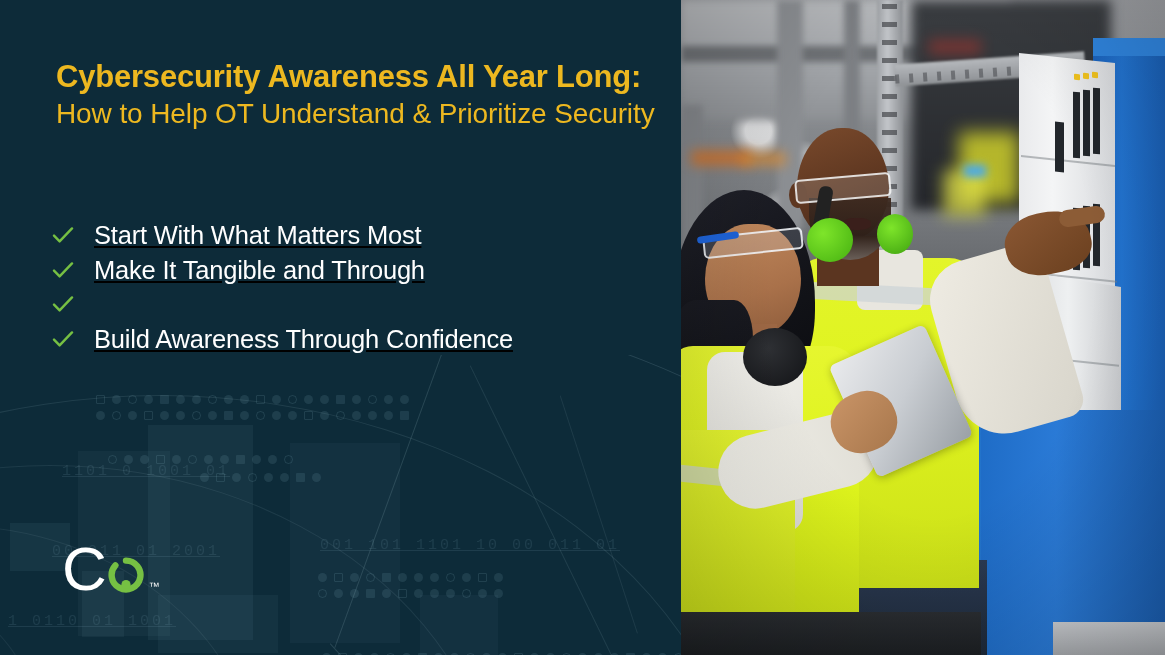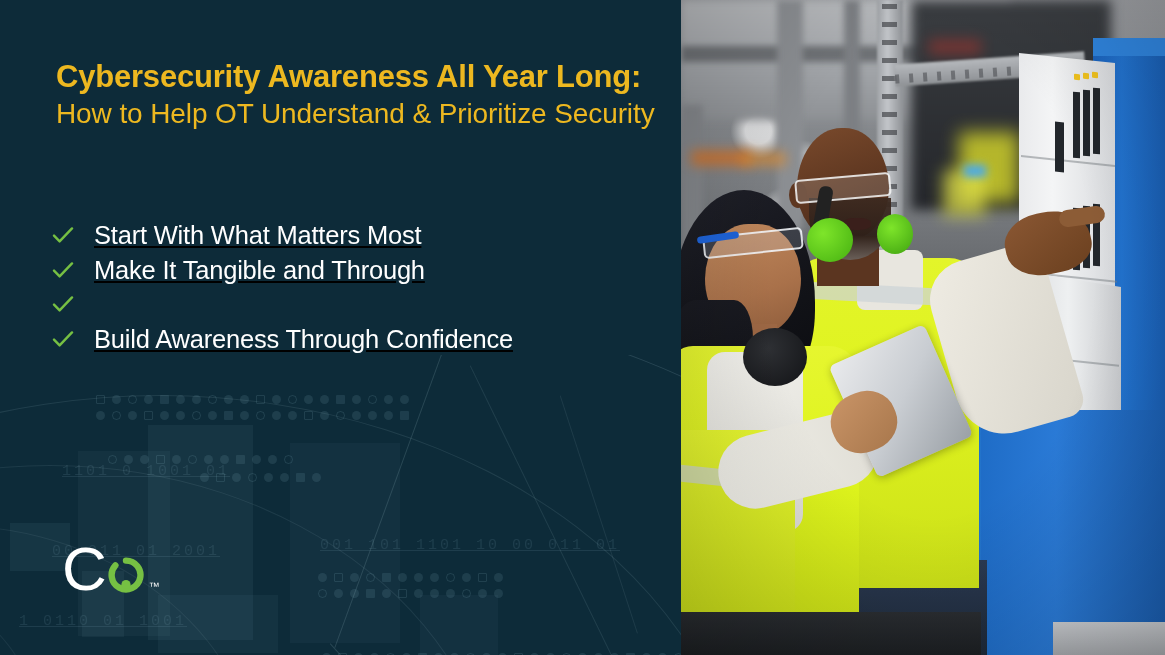--- a/index.html
+++ b/index.html
@@ -623,21 +623,21 @@
           <span class="d"></span>
           <span class="d sqf"></span>
         <span class="d"></span>
           <span class="d"></span>
           <span class="d hollow"></span>
       </div>
 
       <div class="bin-row" style="left:62px;  top:108px;">1101  0   1001  01</div>
       <div class="bin-row" style="left:52px;  top:188px;">00 011  01   2001</div>
       <div class="bin-row" style="left:320px; top:182px;">001 101   1101   10    00 011  01</div>
-      <div class="bin-row" style="left:19px;  top:258px;text-align:center;">1  0110  01  1001</div>
+      <div class="bin-row" style="left:8px;  top:258px;text-align:center;">1  0110  01  1001</div>
     </div>
 
     <div class="title-block">
       <div class="title-line1">Cybersecurity Awareness All Year Long:</div>
       <div class="title-line2">How to Help OT Understand &amp; Prioritize Security</div>
     </div>
 
     <div class="bullets">
 
       <div class="bullet">

